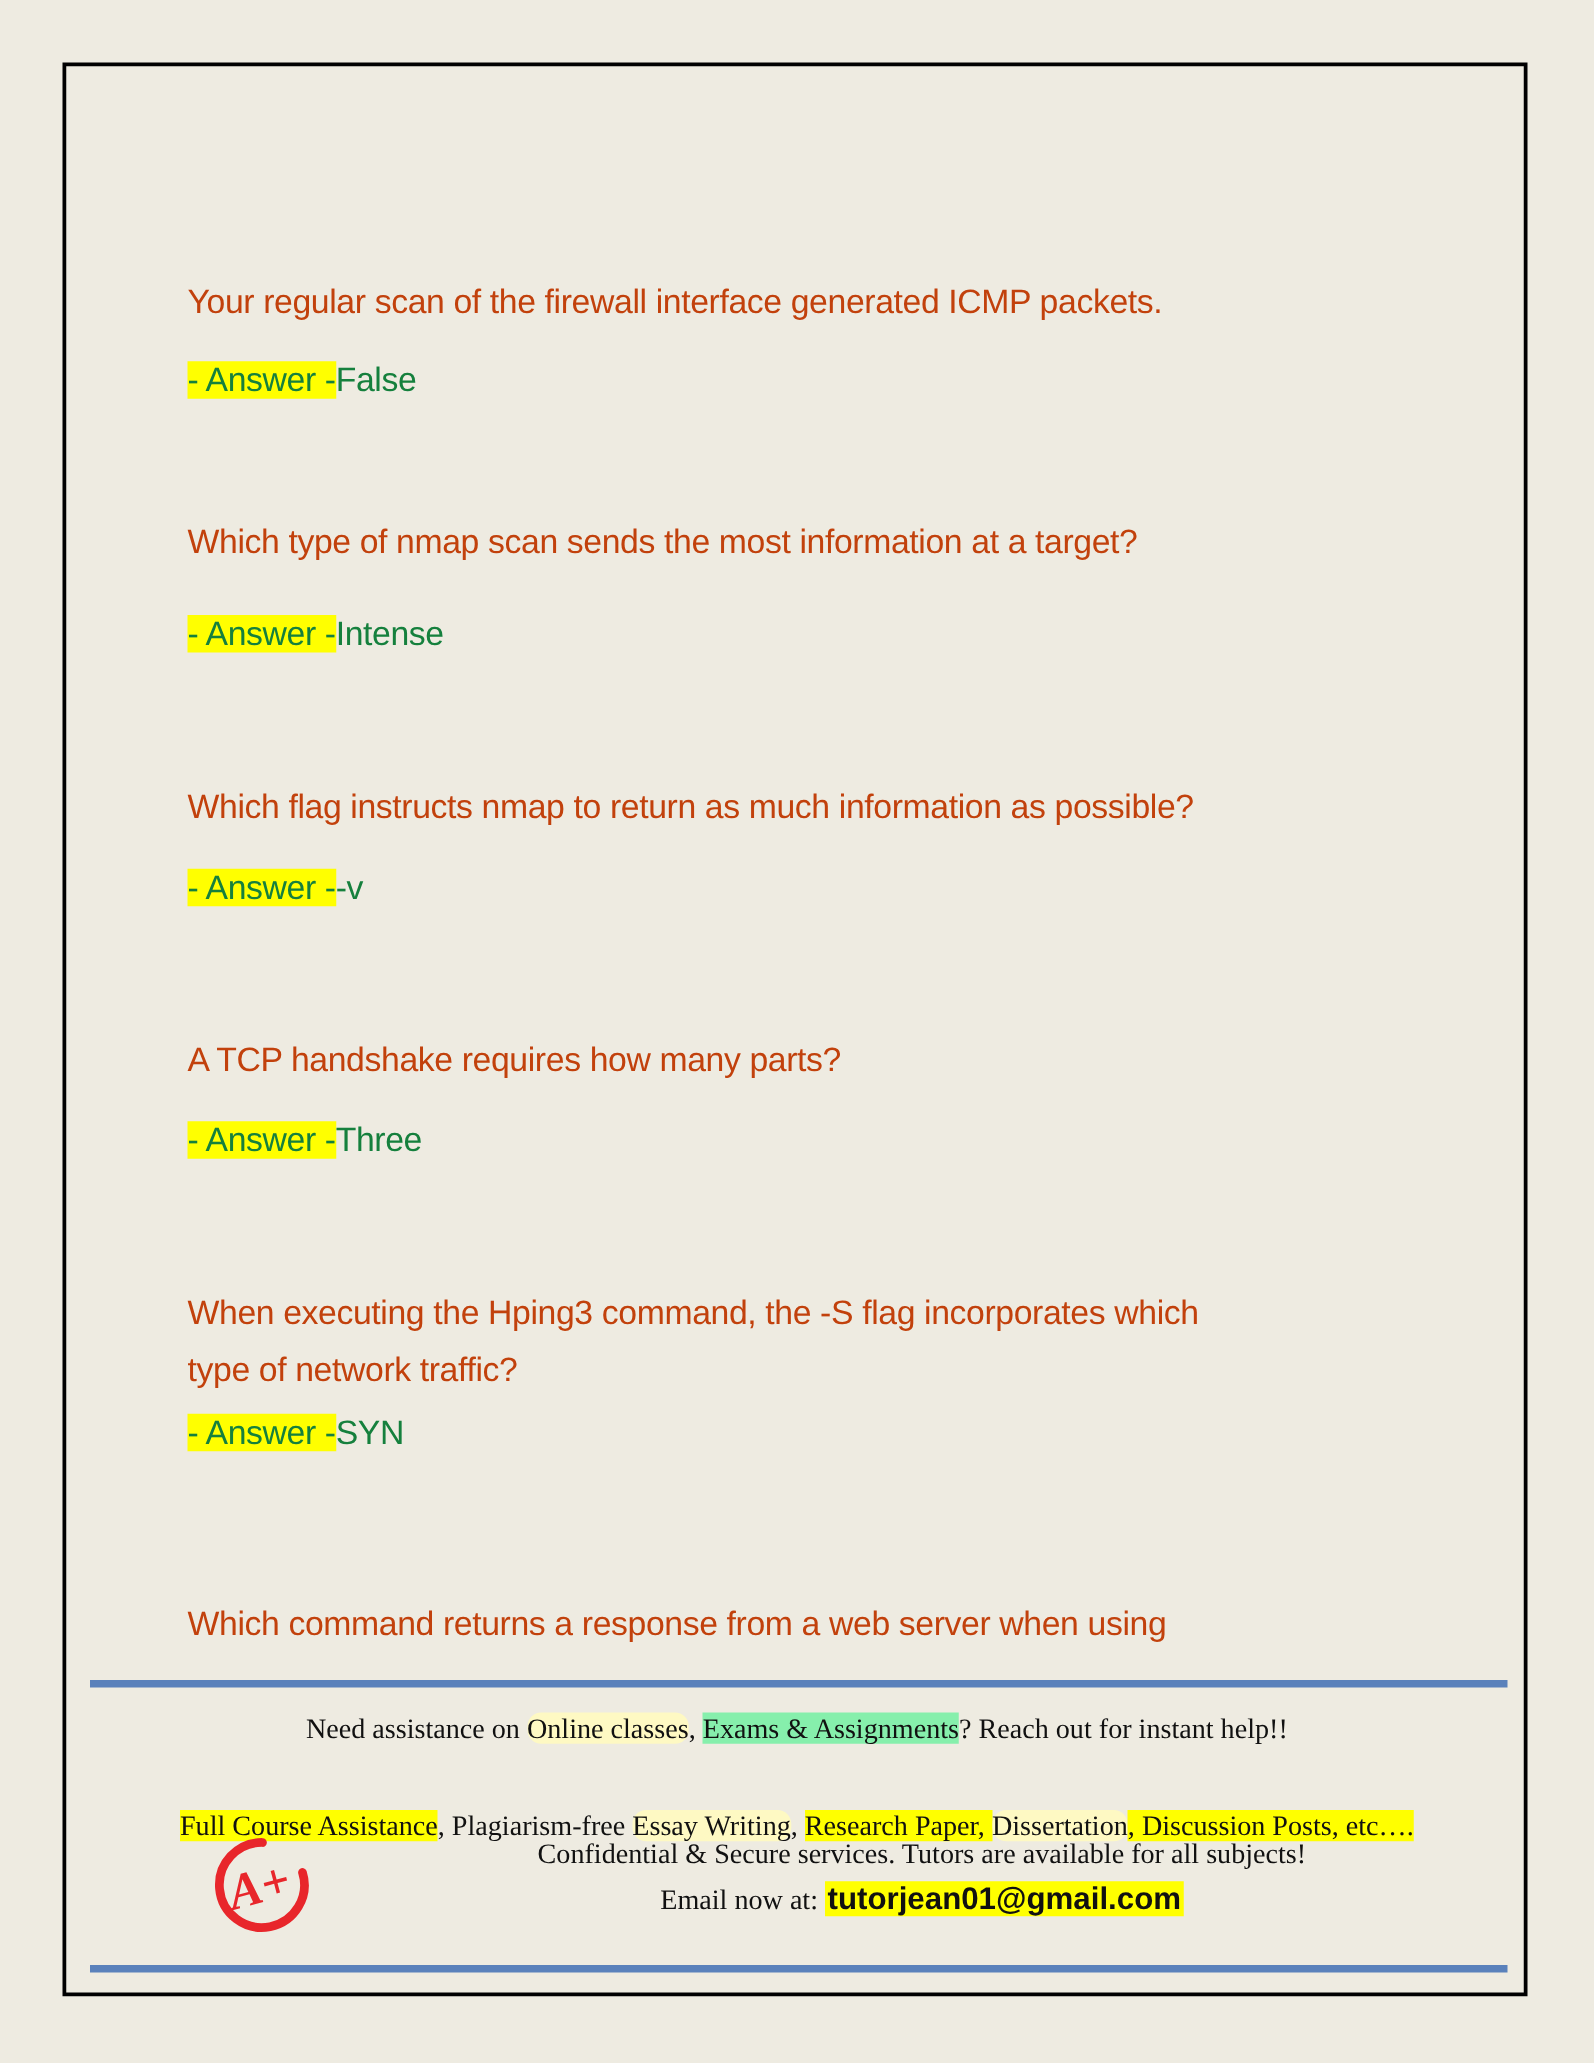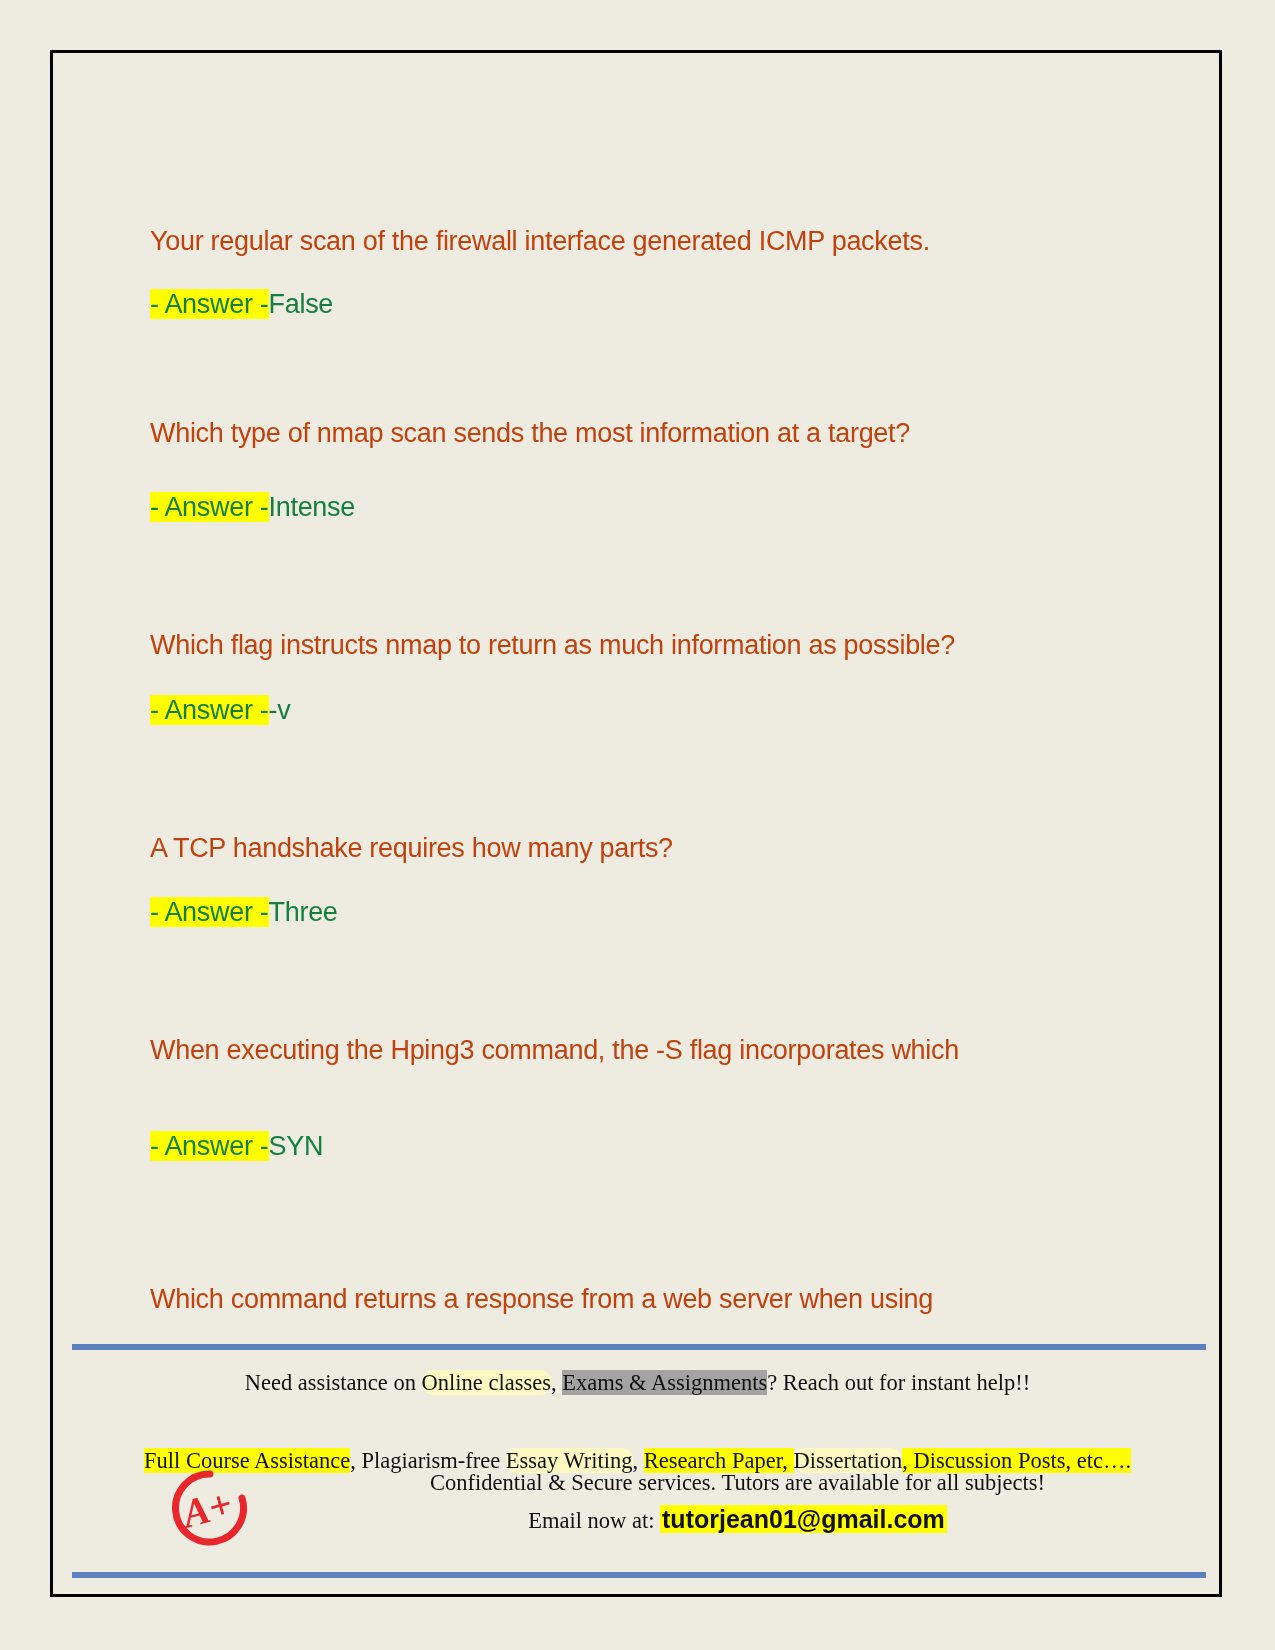--- a/index.html
+++ b/index.html
@@ -30,21 +30,21 @@
     position: absolute;
     left: 150px;
     font-family: "Liberation Sans", sans-serif;
     font-size: 27px;
     line-height: 40px;
     color: #15803d;
     letter-spacing: -0.3px;
   }
   .hl-yellow { background: #ffff00; }
   .hl-cyan { background: #fef9c3; border-radius: 11px; }
-  .hl-green { background: #a3a3a3; }
+  .hl-green { background: #86efac; }
   .rule {
     position: absolute;
     left: 72px; width: 1134px; height: 6px;
     background: #5a81bb;
   }
   .footer-line {
     position: absolute;
     left: 60px; width: 1155px;
     text-align: center;
     font-family: "Liberation Serif", serif;
@@ -78,20 +78,21 @@
 <div class="a" style="top:487px;"><span class="hl-yellow">- Answer -</span><span>Intense</span></div>
 
 <div class="q" style="top:622px;">Which flag instructs nmap to return as much information as possible?</div>
 <div class="a" style="top:690px;"><span class="hl-yellow">- Answer -</span><span>-v</span></div>
 
 <div class="q" style="top:825px;">A TCP handshake requires how many parts?</div>
 <div class="a" style="top:892px;"><span class="hl-yellow">- Answer -</span><span>Three</span></div>
 
 <div class="q" style="top:1027px;">
   <div>When executing the Hping3 command, the -S flag incorporates which</div>
+  <div>type of network traffic?</div>
 </div>
 <div class="a" style="top:1126px;"><span class="hl-yellow">- Answer -</span><span>SYN</span></div>
 
 <div class="q" style="top:1276px;">Which command returns a response from a web server when using</div>
 
 <div class="rule" style="top:1344px;"></div>
 
 <div class="footer-line" style="top:1366px;"><span>Need assistance on </span><span class="hl-cyan">Online classes</span><span>, </span><span class="hl-green">Exams &amp; Assignments</span><span>? Reach out for instant help!!</span></div>
 
 <div class="footer-line" style="top:1400px;margin-top:44px;"><span class="hl-yellow">Full Course Assistance</span><span>, Plagiarism-free </span><span class="hl-cyan">Essay Writing</span><span>, </span><span class="hl-yellow">Research Paper, </span><span class="hl-cyan">Dissertation</span><span class="hl-yellow">, Discussion Posts, etc….</span></div>

